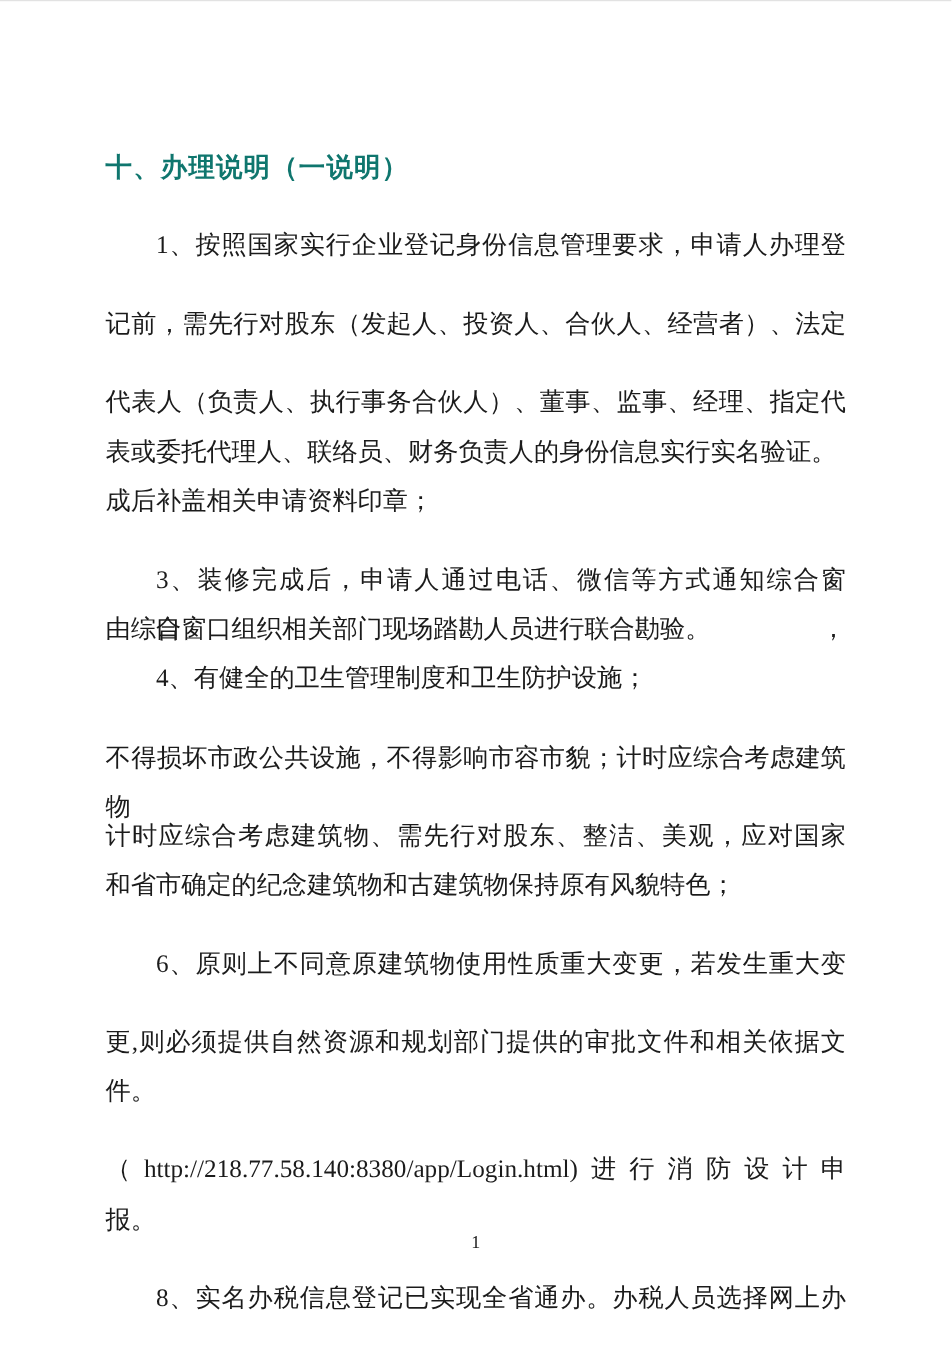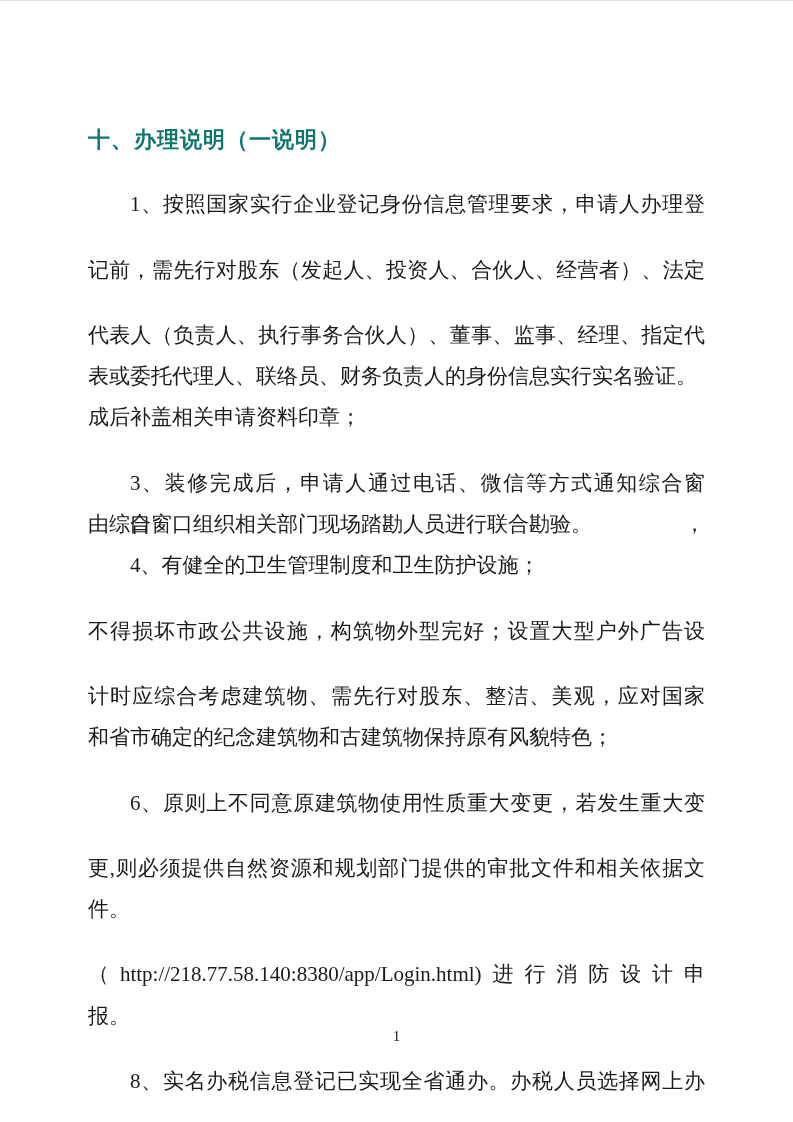--- a/index.html
+++ b/index.html
@@ -79,21 +79,21 @@
           <div class="line">成后补盖相关申请资料印章；</div>
         </div>
         <div class="para">
           <div class="line indent justify">3、装修完成后，申请人通过电话、微信等方式通知综合窗口，</div>
           <div class="line">由综合窗口组织相关部门现场踏勘人员进行联合勘验。</div>
         </div>
         <div class="para">
           <div class="line indent">4、有健全的卫生管理制度和卫生防护设施；</div>
         </div>
         <div class="para">
-          <div class="line justify">不得损坏市政公共设施，构筑物外型完好；设置大型户外广告设</div>
+          <div class="line justify">不得损坏市政公共设施，不得影响市容市貌；计时应综合考虑建筑物</div>
           <div class="line justify">计时应综合考虑建筑物、需先行对股东、整洁、美观，应对国家</div>
           <div class="line">和省市确定的纪念建筑物和古建筑物保持原有风貌特色；</div>
         </div>
         <div class="para">
           <div class="line indent justify">6、原则上不同意原建筑物使用性质重大变更，若发生重大变</div>
           <div class="line justify">更,则必须提供自然资源和规划部门提供的审批文件和相关依据文</div>
           <div class="line">件。</div>
         </div>
         <div class="para">
           <div class="line justify">（http://218.77.58.140:8380/app/Login.html)进行消防设计申</div>

